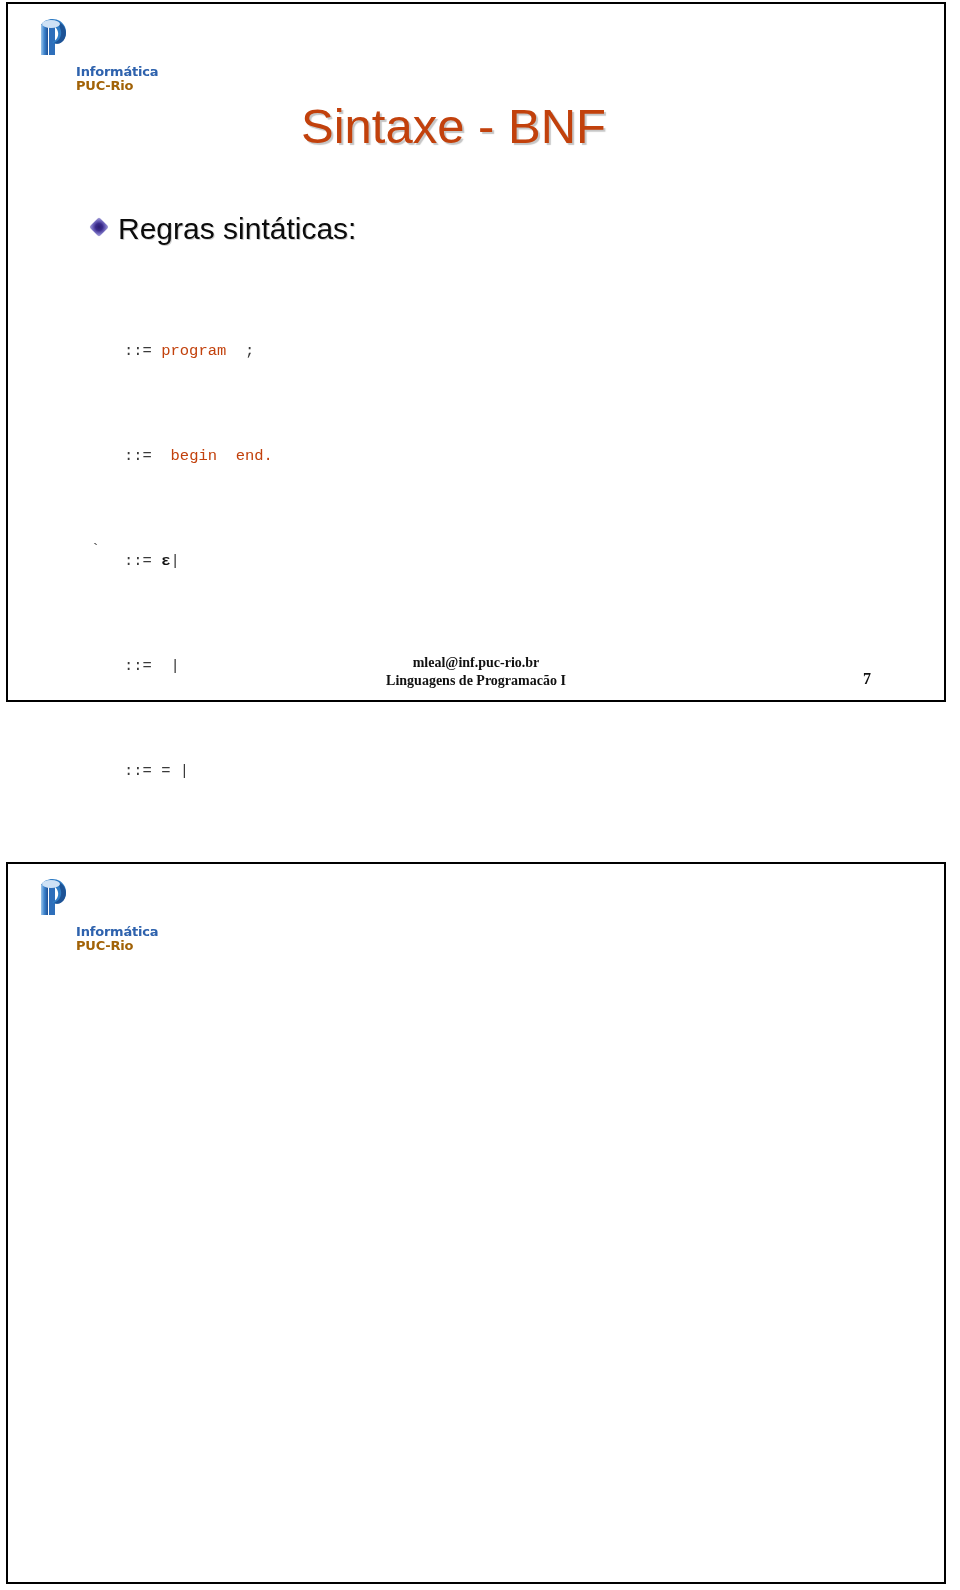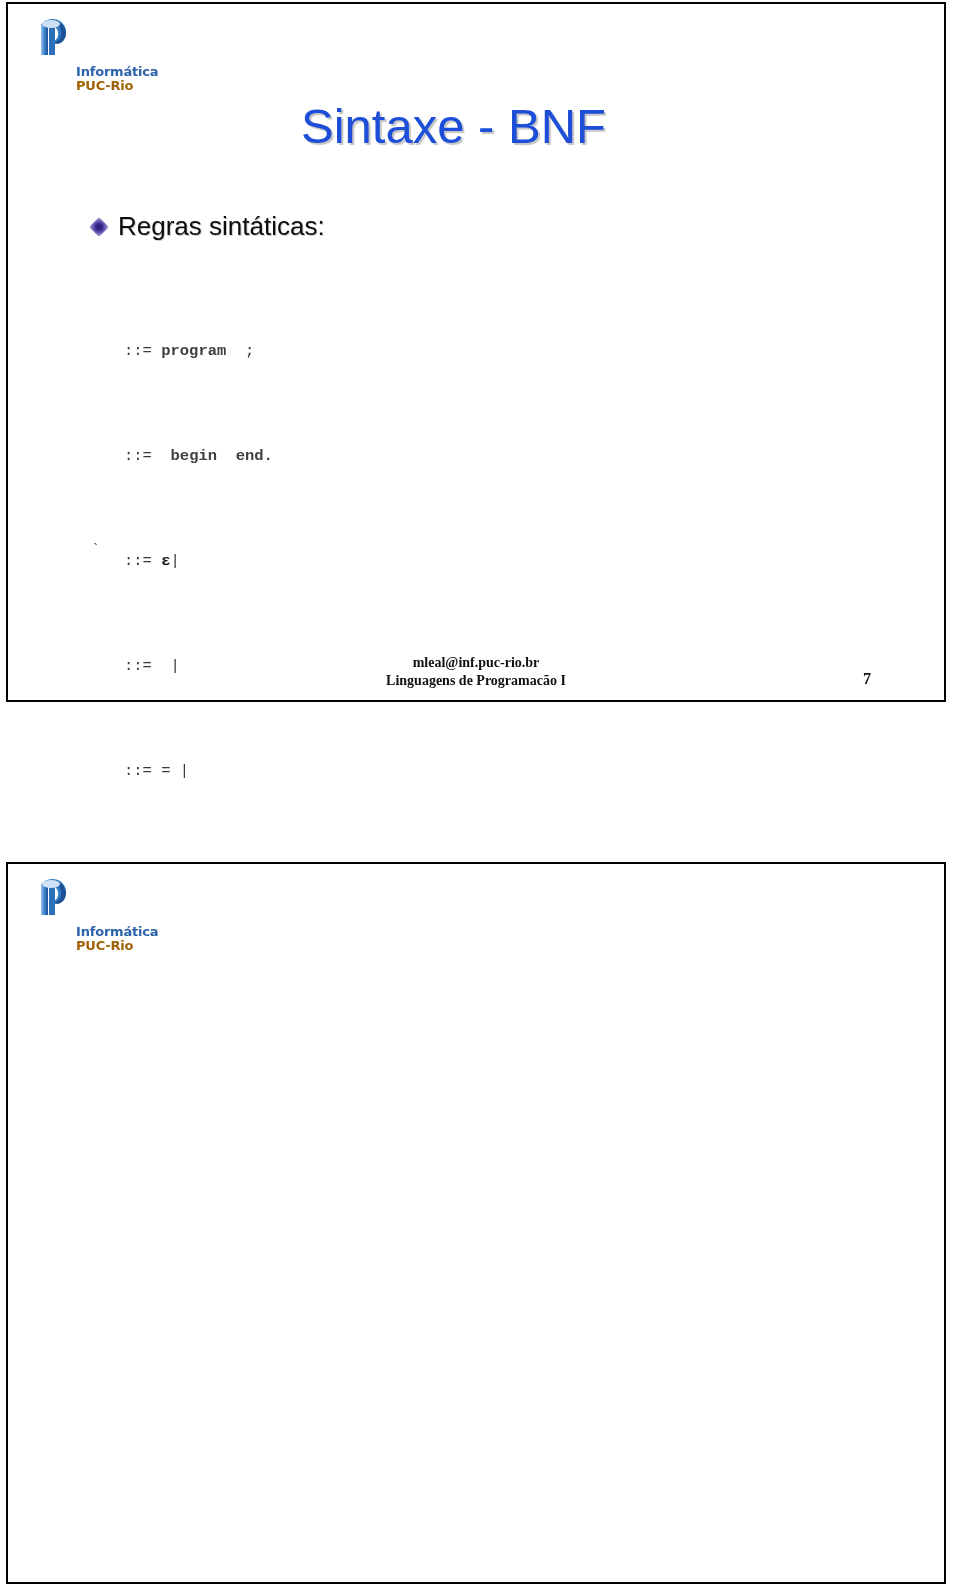--- a/index.html
+++ b/index.html
@@ -54,21 +54,21 @@
     margin-top: 44px;
   }
   .logo-text .l2 { color: #a16207; }
 
   
   .slide-title {
     position: absolute;
     font-family: "Liberation Sans", sans-serif;
     font-size: 49px;
     font-weight: normal;
-    color: #1d4ed8;
+    color: #c2410c;
     white-space: nowrap;
     text-shadow: 2px 2px 1px rgba(150,150,150,0.55);
     letter-spacing: 0px;
   }
   #slide-1 .slide-title { left: 293px; top: 94px; }
 
   
   .bullet-row {
     position: absolute;
     display: flex;
@@ -87,39 +87,39 @@
   .bullet-text {
     font-family: "Liberation Sans", sans-serif;
     color: #0c0c0c;
   }
 
   #heading-regras {
     left: 84px;
     top: 208px;
   }
   #heading-regras .bullet-text {
-    font-size: 26px;
+    font-size: 30px;
     line-height: 1.1;
     text-shadow: 1px 1px 0.6px rgba(160,160,160,0.5);
   }
   #heading-regras .diamond { margin-top: 8px; }
 
   
   .code-block {
     position: absolute;
     left: 116px;
     top: 260px;
     font-family: "Liberation Mono", "DejaVu Sans Mono", monospace;
     font-size: 15.5px;
     color: #3a3a3a;
     line-height: 35px;
     white-space: pre;
   }
   .code-line { white-space: pre; }
-  .code-line b { color: #404040; font-weight: bold; }
+  .code-line b { color: #c2410c; font-weight: normal; }
   .code-line .eps { font-weight: bold; color: #111111; }
 
   .tick-mark {
     position: absolute;
     left: 83px;
     top: 538px;
     font-family: "Liberation Mono", monospace;
     font-size: 15px;
     color: #555555;
   }

